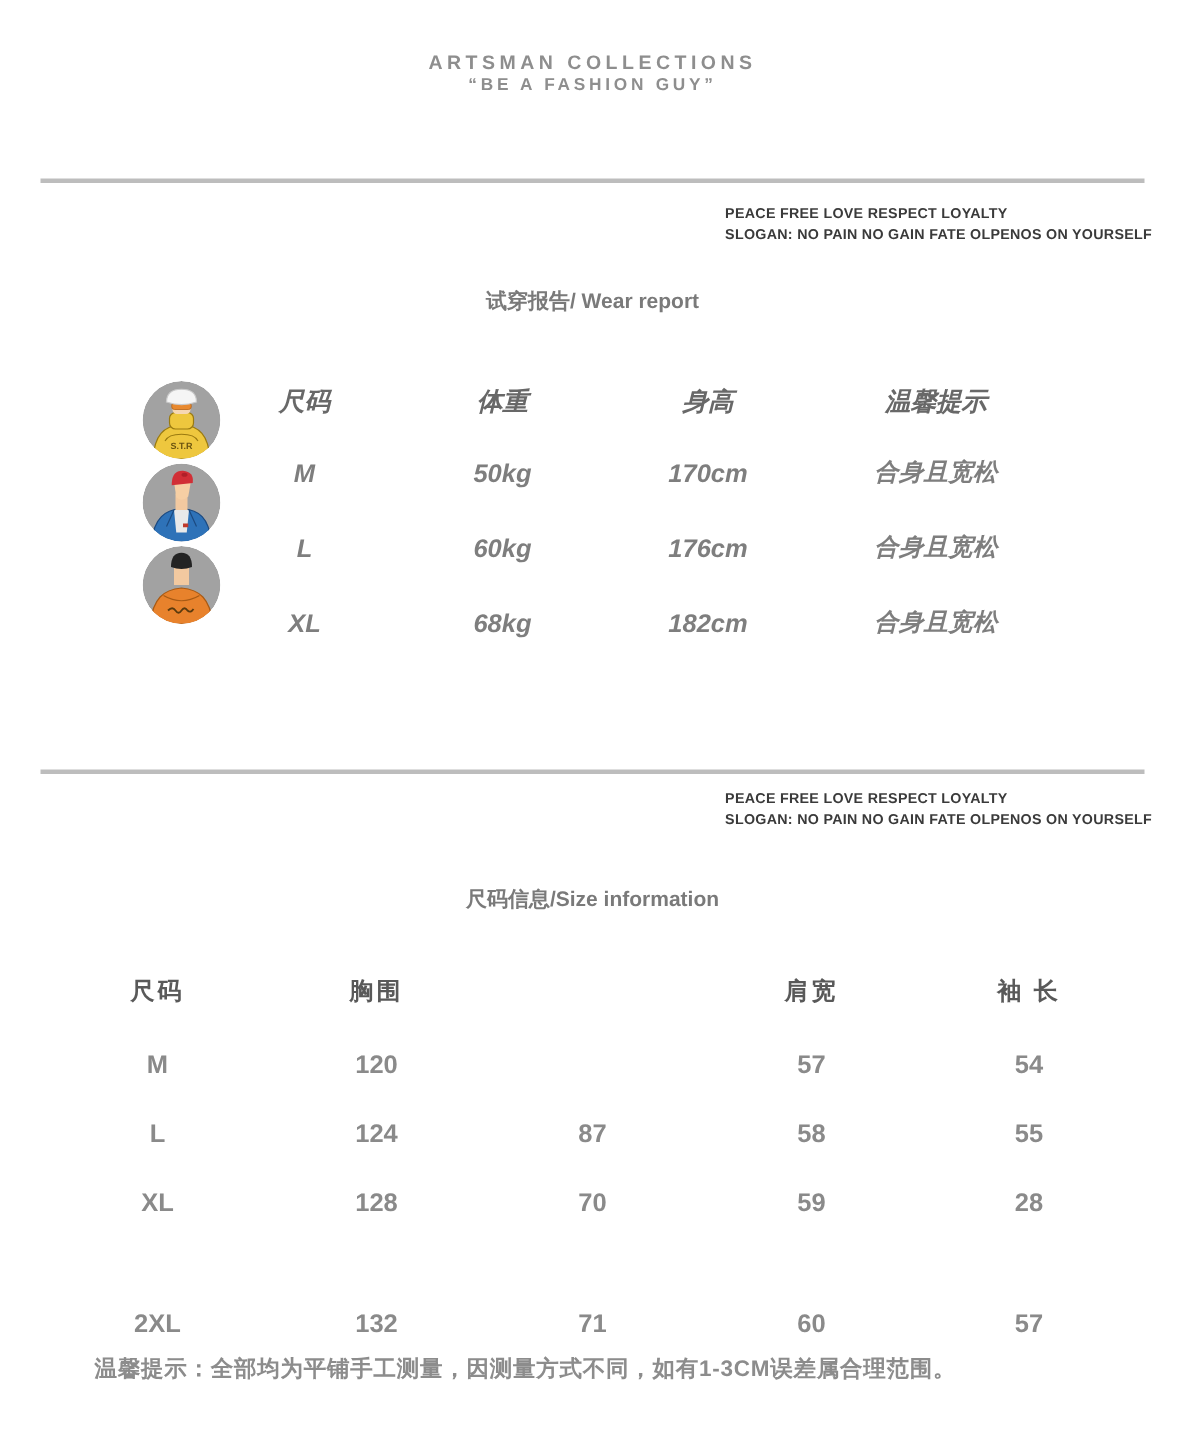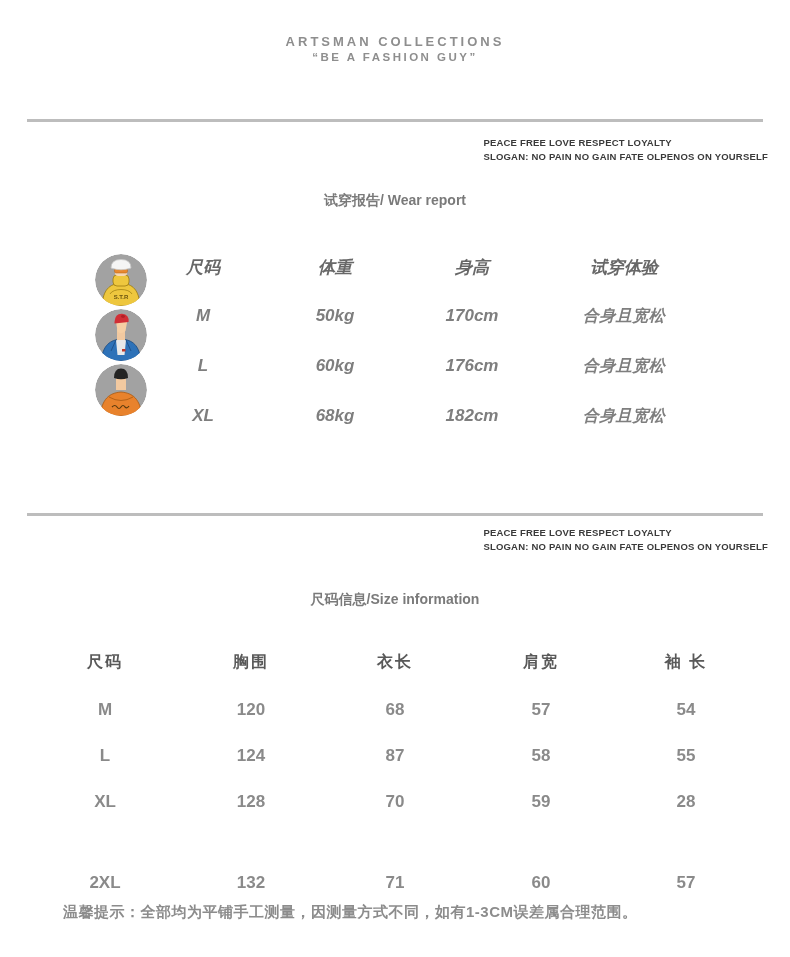--- a/index.html
+++ b/index.html
@@ -141,21 +141,21 @@
         <path d="M17 43 q3 -3 5 0 q2 3 4 0 q2 -3 4 0 q2 2 4 -1" fill="none" stroke="#5a3a0e" stroke-width="1.2"></path>
       </g>
     </svg>
   </div>
 
   <div>
     <div class="wt-row wt-header" style="top:255px;">
       <div class="wt-cell wt-c1">尺码</div>
       <div class="wt-cell wt-c2">体重</div>
       <div class="wt-cell wt-c3">身高</div>
-      <div class="wt-cell wt-c4">试穿体验</div>
+      <div class="wt-cell wt-c4">温馨提示</div>
     </div>
     <div class="wt-row" style="top:303px;">
       <div class="wt-cell wt-c1">M</div>
       <div class="wt-cell wt-c2">50kg</div>
       <div class="wt-cell wt-c3">170cm</div>
       <div class="wt-cell wt-c4 wt-exp">合身且宽松</div>
     </div>
     <div class="wt-row" style="top:353px;">
       <div class="wt-cell wt-c1">L</div>
       <div class="wt-cell wt-c2">60kg</div>
@@ -176,28 +176,26 @@
     <div>PEACE FREE LOVE RESPECT LOYALTY</div>
     <div>SLOGAN: NO PAIN NO GAIN FATE OLPENOS ON YOURSELF</div>
   </div>
 
   <div class="section-title t2">尺码信息/Size information</div>
 
   <div>
     <div class="st-row st-header" style="top:649px;">
       <div class="st-cell st-c1">尺码</div>
       <div class="st-cell st-c2">胸围</div>
-      <div class="st-cell st-c3">衣长</div>
       <div class="st-cell st-c4">肩宽</div>
       <div class="st-cell st-c5">袖 长</div>
     </div>
     <div class="st-row" style="top:697px;">
       <div class="st-cell st-c1">M</div>
       <div class="st-cell st-c2">120</div>
-      <div class="st-cell st-c3">68</div>
       <div class="st-cell st-c4">57</div>
       <div class="st-cell st-c5">54</div>
     </div>
     <div class="st-row" style="top:743px;">
       <div class="st-cell st-c1">L</div>
       <div class="st-cell st-c2">124</div>
       <div class="st-cell st-c3">87</div>
       <div class="st-cell st-c4">58</div>
       <div class="st-cell st-c5">55</div>
     </div>

